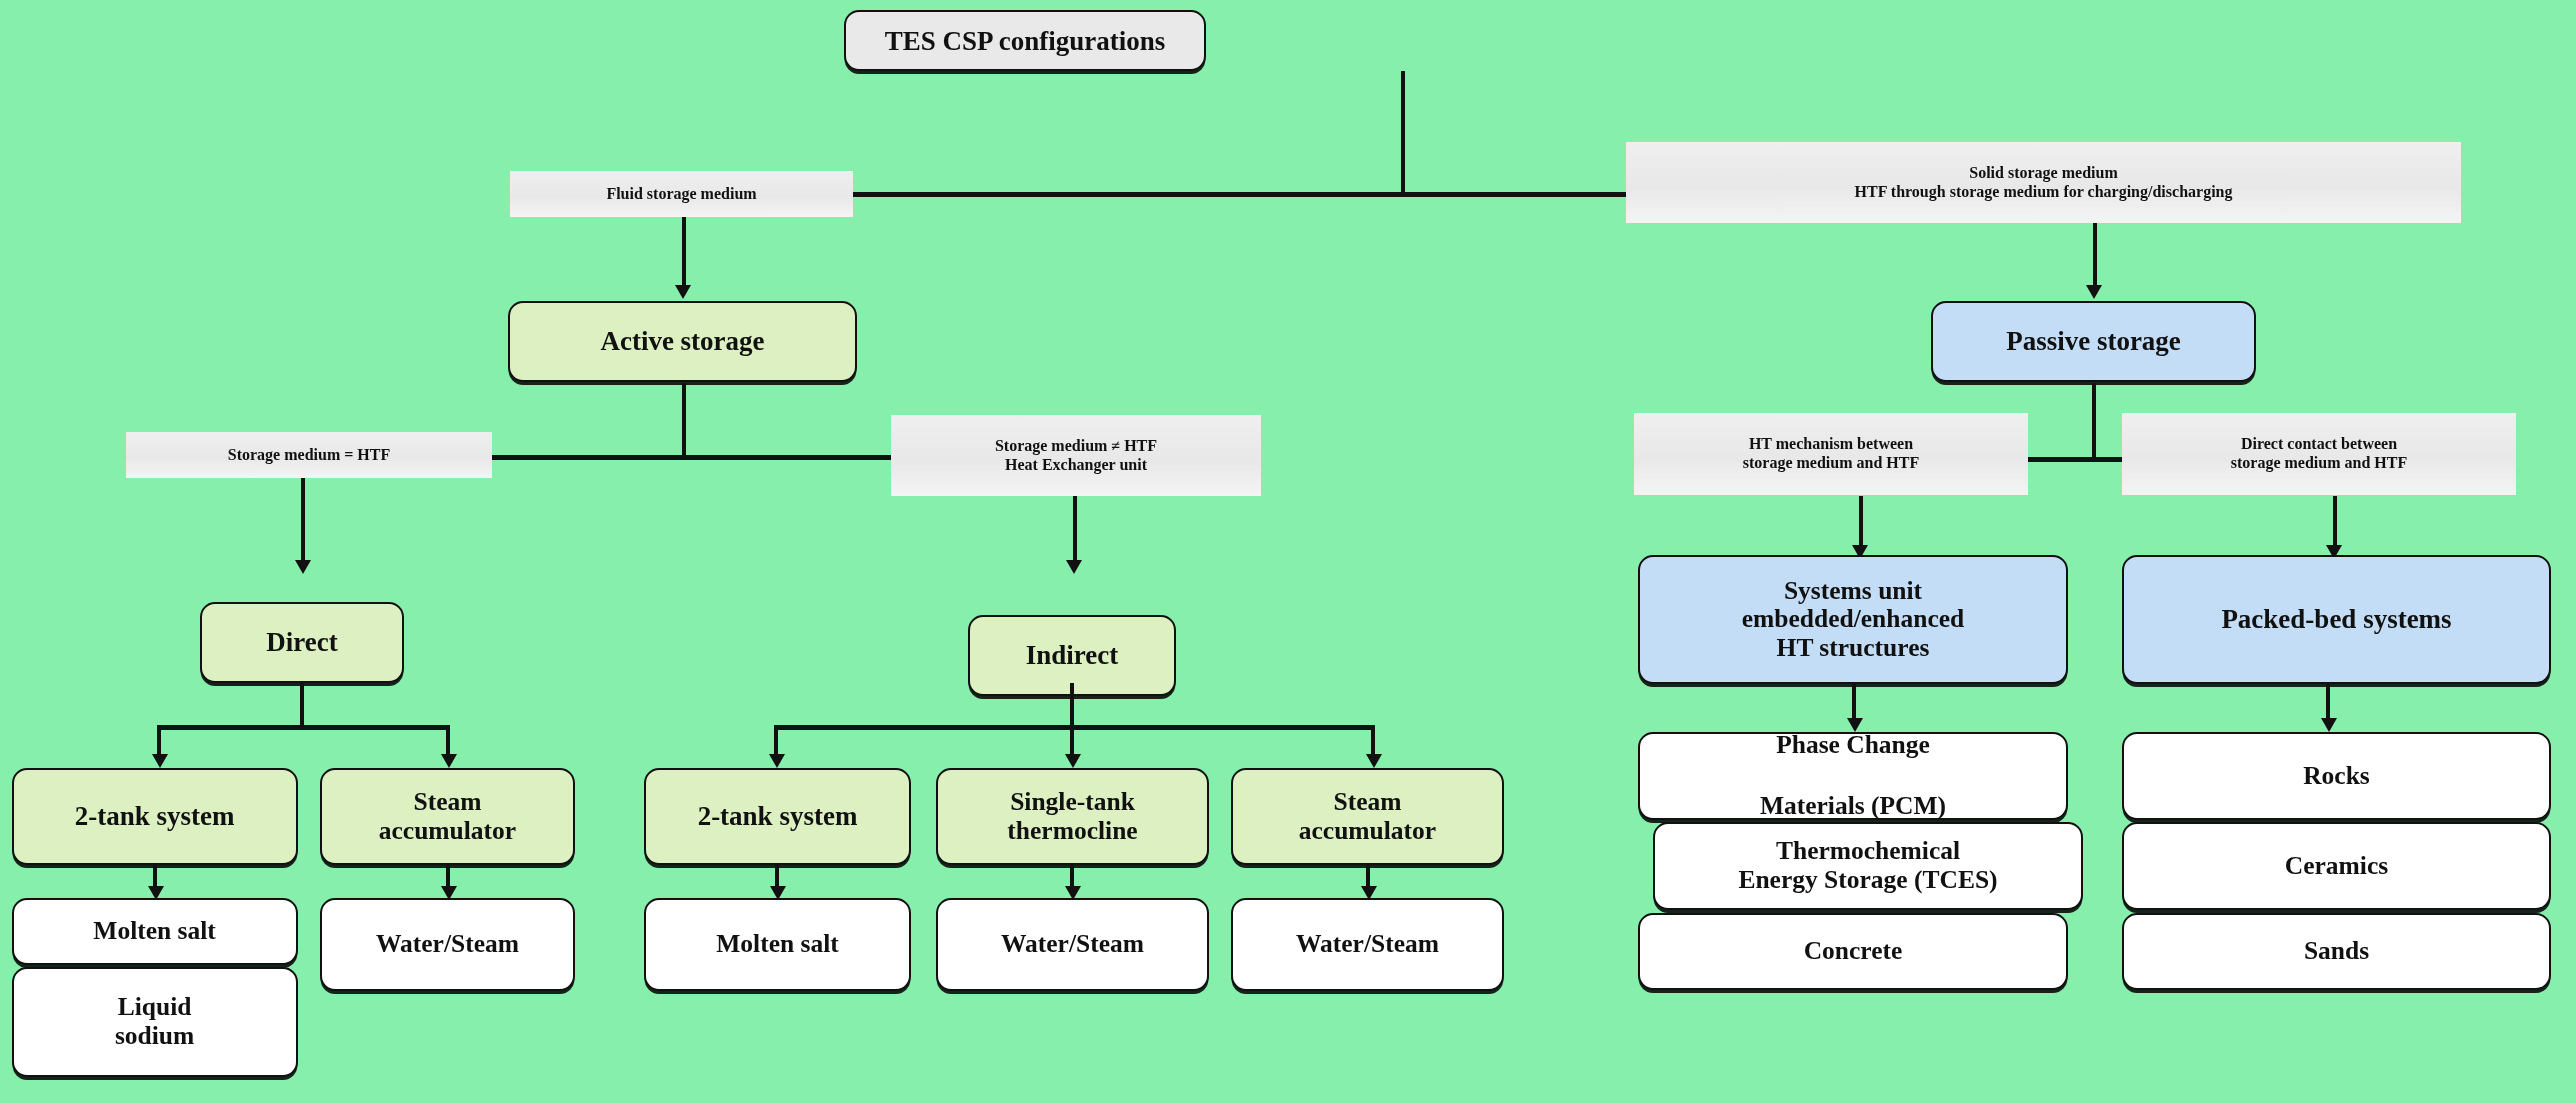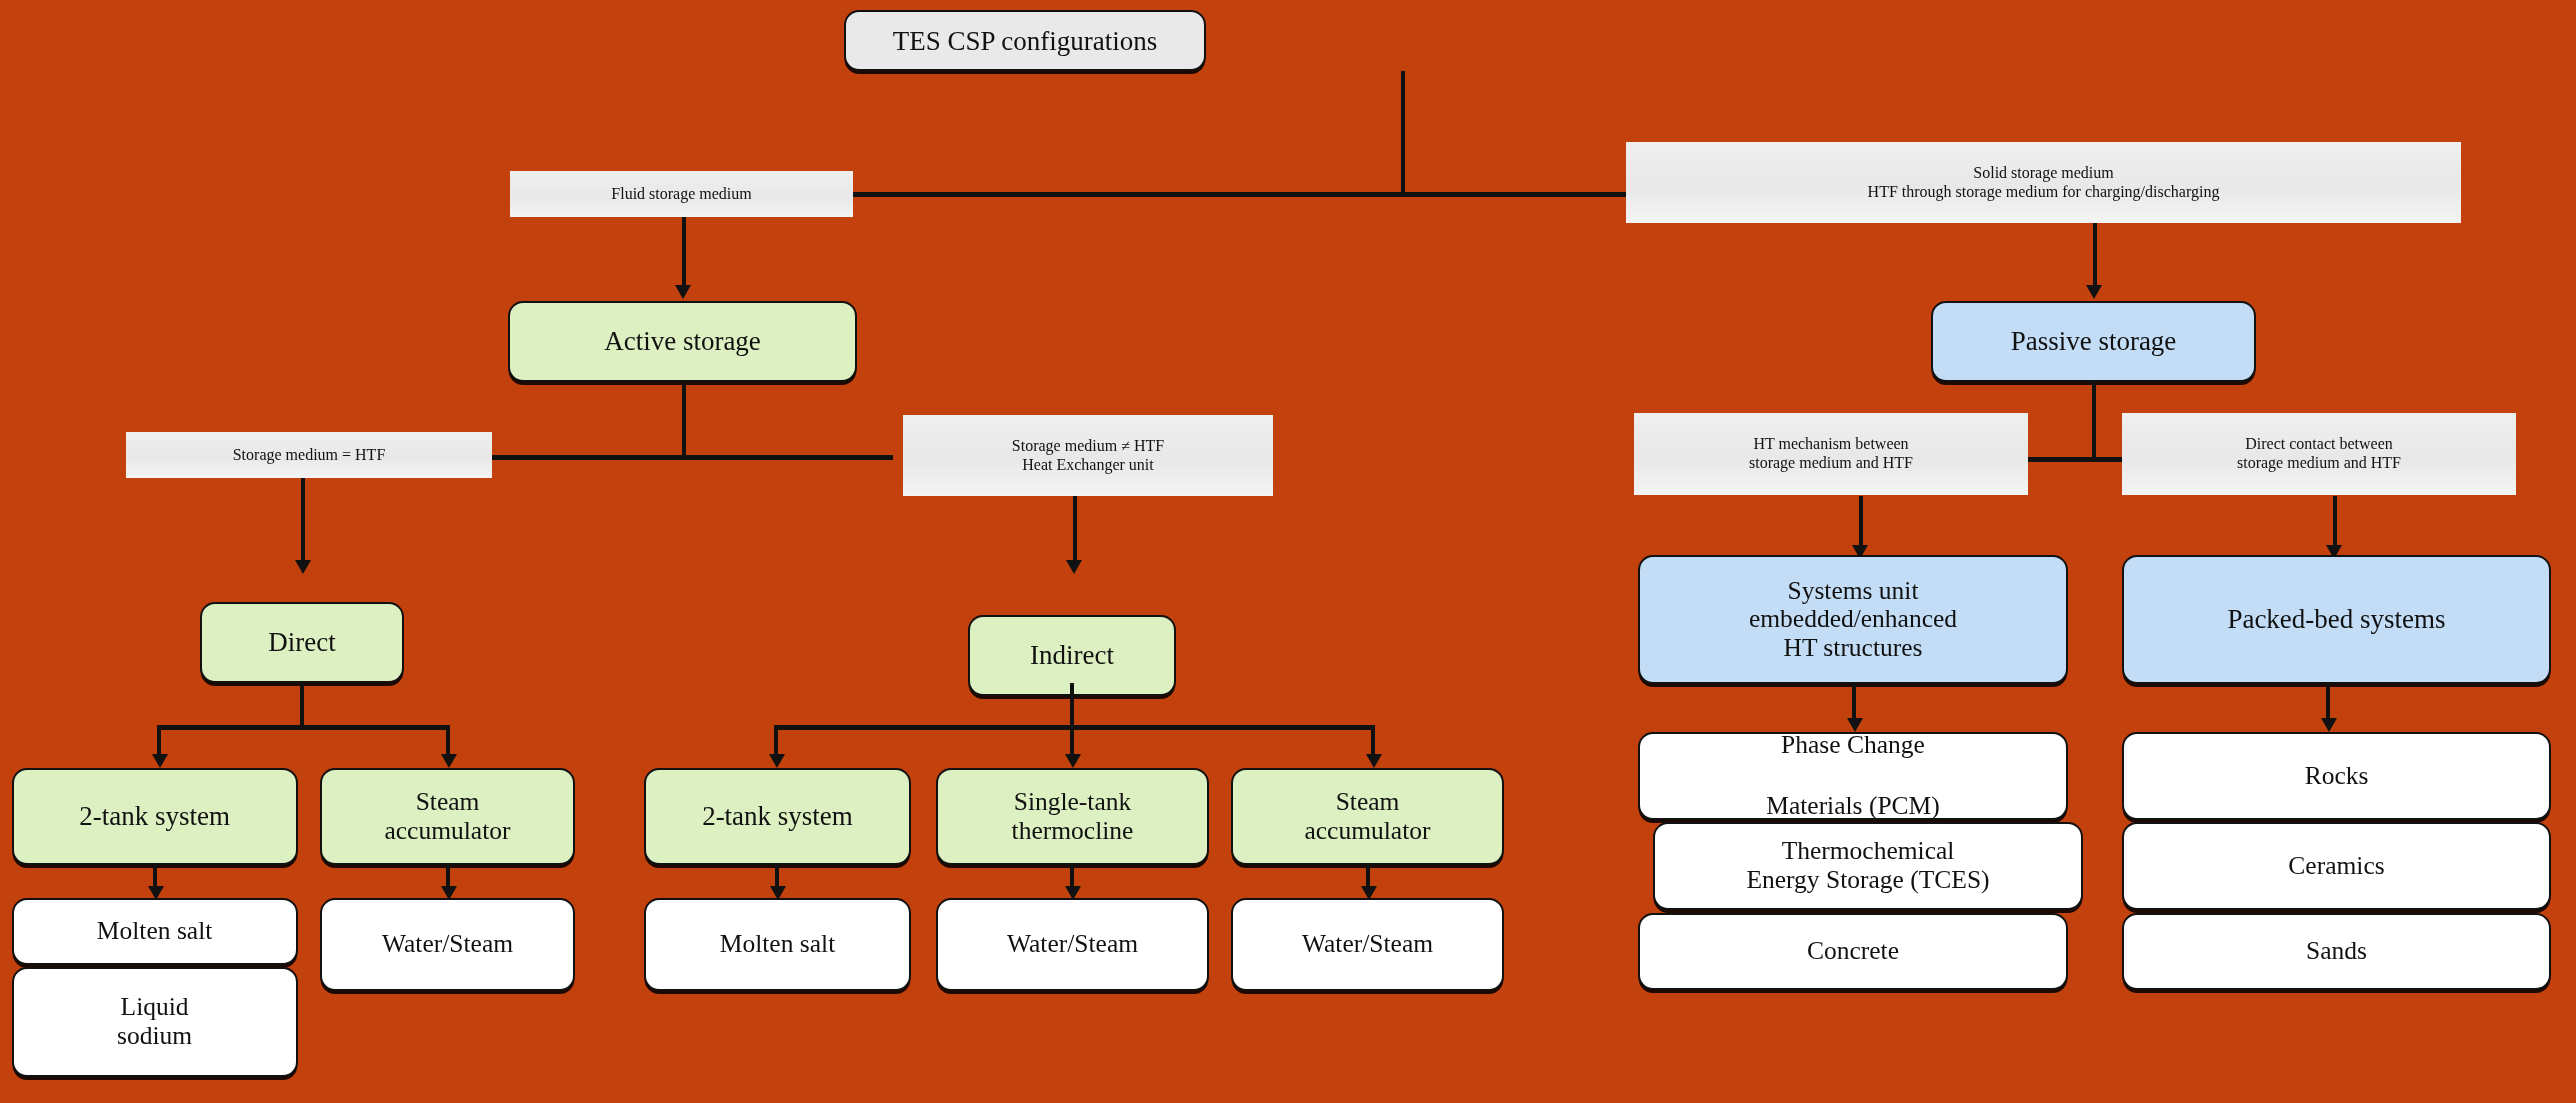--- a/index.html
+++ b/index.html
@@ -1,17 +1,17 @@
 <!DOCTYPE html>
 <html style="font-size:9.3px"><head>
 <meta charset="utf-8">
 <style>
   html,body{margin:0;padding:0;background:#ffffff;}
   body{font-family:"Liberation Serif","DejaVu Serif",serif;}
-  #stage{position:relative;width:2576px;height:1103px;background:#c2410c;overflow:hidden;}
+  #stage{position:relative;width:2576px;height:1103px;background:#86efac;overflow:hidden;font-weight:bold;}
 
   
   .node{
     position:absolute;
     box-sizing:border-box;
     border:2.9px solid #111111;
     border-radius:15px;
     display:flex;align-items:center;justify-content:center;
     text-align:center;
     line-height:1.12;
@@ -79,21 +79,21 @@
   <div class="node blue fs46" style="left:1931px;top:301px;width:325px;height:81px;">Passive storage</div>
 
   <div class="ln vln" style="left:682px;top:383px;width:3.5px;height:75px;"></div>
   <div class="ln hln" style="left:487px;top:455px;width:406px;height:4.6px;"></div>
 
   <div class="ln vln" style="left:2092px;top:383px;width:3.5px;height:78px;"></div>
   <div class="ln hln" style="left:2023px;top:457px;width:139px;height:4.6px;"></div>
 
   <div class="glabel fs42" style="left:126px;top:432px;width:366px;height:46px;">Storage medium = HTF</div>
 
-  <div class="glabel fs42" style="left:891px;top:415px;width:370px;height:81px;flex-direction:column;margin-left:12px;">
+  <div class="glabel fs42" style="left:891px;top:415px;width:370px;height:81px;flex-direction:column;">
     <span>Storage medium ≠ HTF</span>
     <span>Heat Exchanger unit</span>
   </div>
 
   <div class="glabel fs42" style="left:1634px;top:413px;width:394px;height:82px;flex-direction:column;">
     <span>HT mechanism between</span>
     <span>storage medium and HTF</span>
   </div>
 
   <div class="glabel fs42" style="left:2122px;top:413px;width:394px;height:82px;flex-direction:column;">

